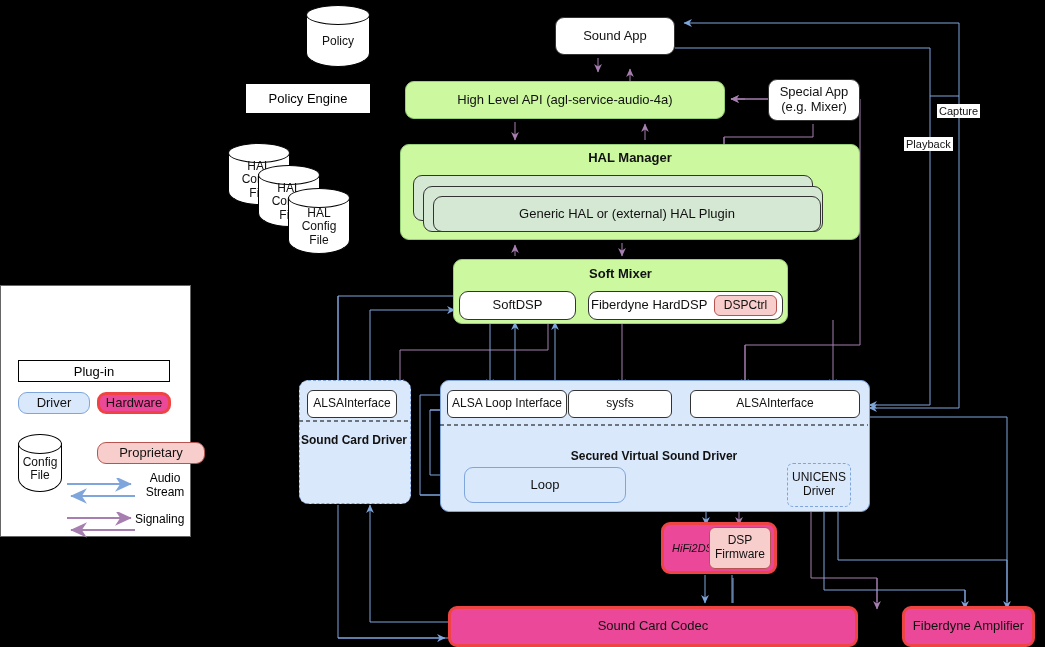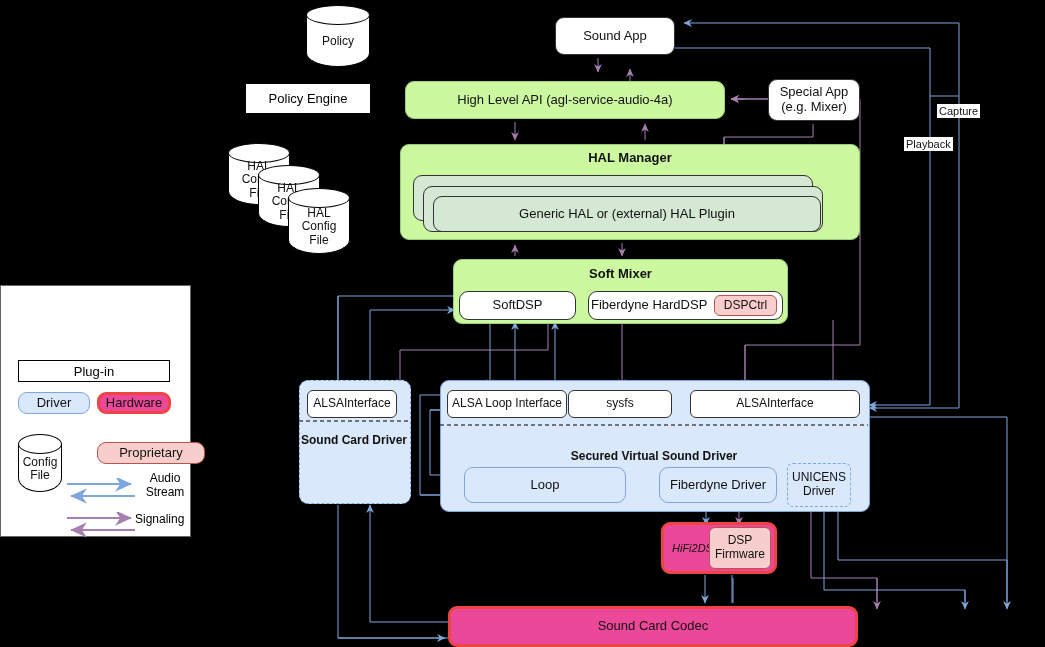--- a/index.html
+++ b/index.html
@@ -243,41 +243,41 @@
     </div>
   <div class="node rr white lbl-sm" style="left:690px;top:390px;width:170px;height:28px;">
       <span>ALSAInterface</span>
     </div>
   <div class="node bold lbl-sm" style="left:440px;top:448px;width:428px;height:18px;">
       <span>Secured Virtual Sound Driver</span>
     </div>
   <div class="node rr drv lbl" style="left:464px;top:467px;width:162px;height:36px;">
       <span>Loop</span>
     </div>
-  <div class="node rr drv lbl" style="left:659px;top:467px;width:118px;height:36px;">
-      <span>Fiberdyne Driver</span>
-    </div>
   <div class="node rr dashplain lbl-sm" style="left:787px;top:463px;width:64px;height:44px;flex-direction:column;background:#dae8fc;">
     <span>UNICENS</span>
     <span>Driver</span>
   </div>
 
   <div class="node rr hw" style="left:661px;top:522px;width:116px;height:52px;justify-content:flex-start;padding-left:8px;">
     <div style="display:flex;font-size:11px;font-style:italic;">
       <span>HiFi2</span>
       <span>DSP</span>
     </div>
   </div>
   <div class="node rr prop lbl-sm" style="left:709px;top:527px;width:62px;height:42px;flex-direction:column;">
     <span>DSP</span>
     <span>Firmware</span>
   </div>
 
   <div class="node rr hw lbl" style="left:448px;top:606px;width:410px;height:41px;">
       <span>Sound Card Codec</span>
+    </div>
+  <div class="node rr hw lbl" style="left:902px;top:606px;width:133px;height:41px;">
+      <span>Fiberdyne Amplifier</span>
     </div>
 
   <div class="txtlabel" style="left:937px;top:104px;"><span>Capture</span></div>
   <div class="txtlabel" style="left:904px;top:137px;"><span>Playback</span></div>
 
   <div id="legend" style="left:0px;top:285px;width:189px;height:250px;">
 
 
     <div class="plugshape" style="left:17px;top:74px;width:152px;height:22px;">
       <div class="tab l"></div>

